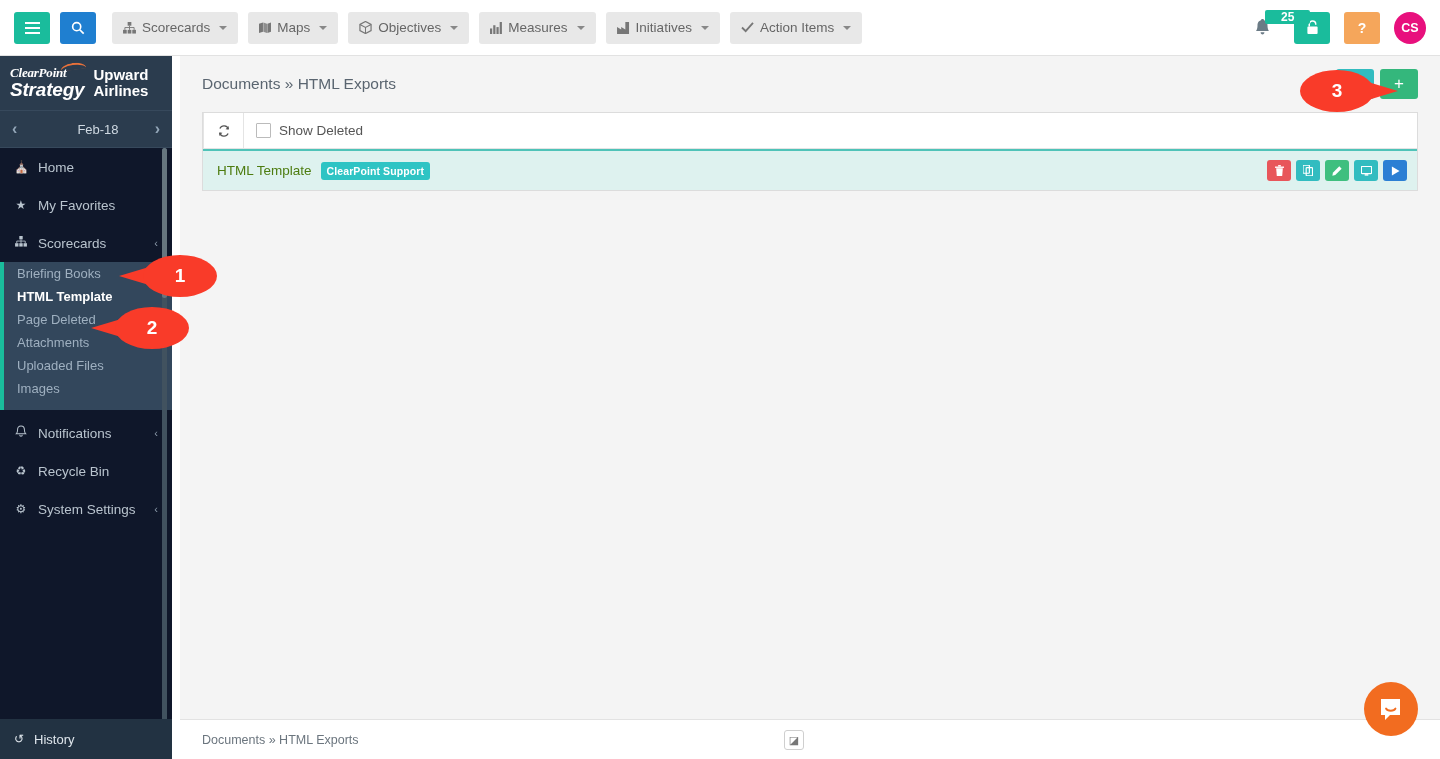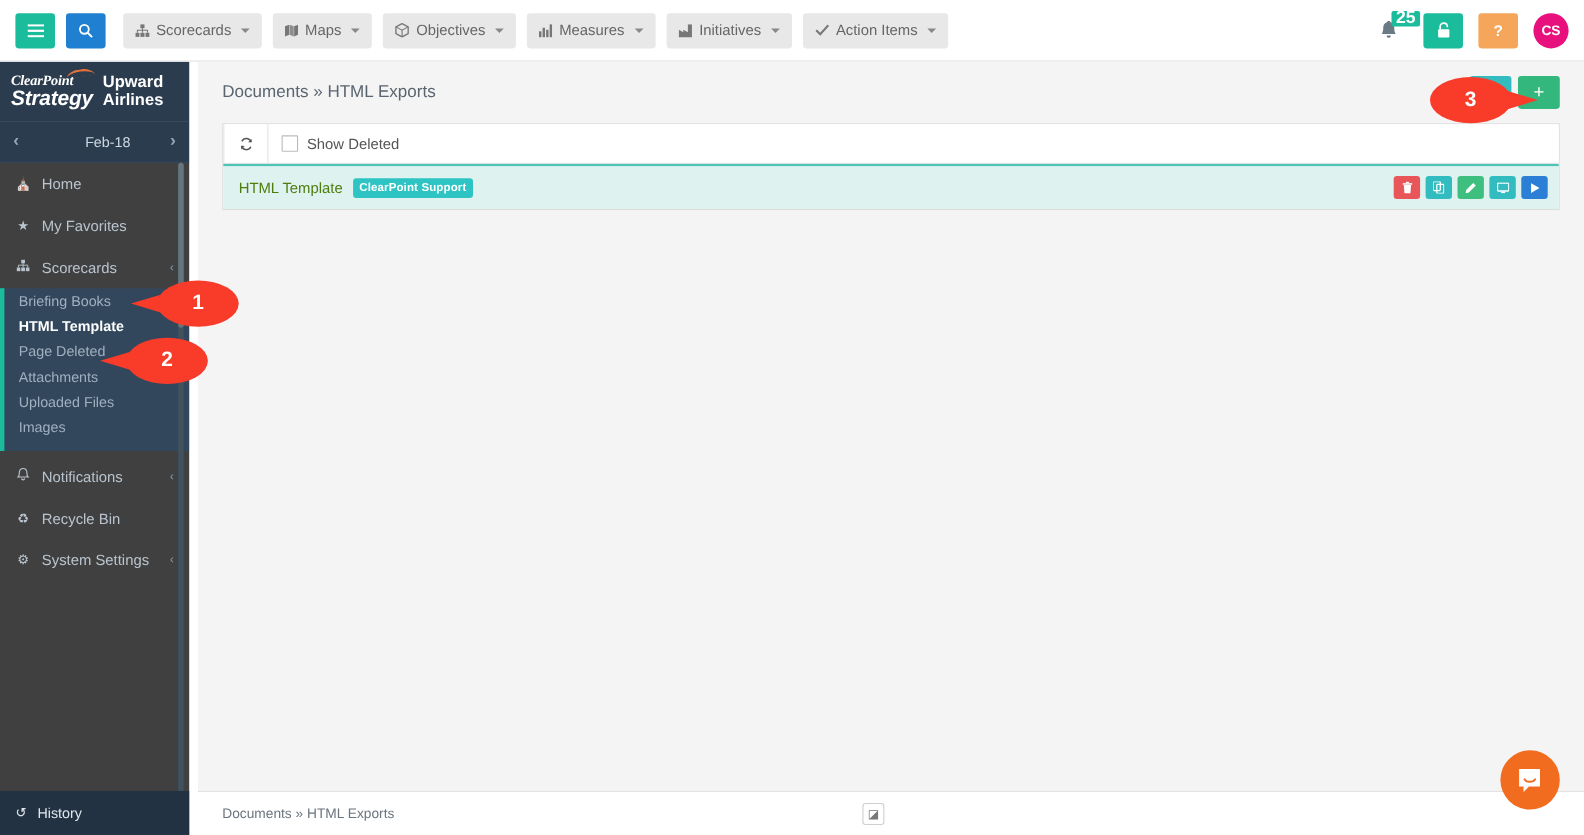--- a/index.html
+++ b/index.html
@@ -37,22 +37,22 @@
     width: 0; height: 0; margin-left: 3px;
     border-left: 4px solid transparent;
     border-right: 4px solid transparent;
     border-top: 4px solid #888;
   }
   .tb-right { margin-left: auto; display: flex; align-items: center; gap: 14px; }
   .bell-wrap { position: relative; width: 26px; height: 28px; cursor: pointer; }
   .bell-badge {
     position: absolute; top: -4px; left: 11px;
     background: #1abc9c; color: #fff;
-    font-size: 16px; font-weight: bold;
-    border-radius: 2px; padding: 1px 4px;
+    font-size: 12px; font-weight: bold;
+    border-radius: 2px; padding: 1px 16px;
     line-height: 12px;
     text-align: right;
   }
   .sq-btn {
     width: 36px; height: 32px; border-radius: 3px;
     display: flex; align-items: center; justify-content: center;
     color: #fff; font-size: 14px; cursor: pointer;
   }
   .sq-lock { background: #1abc9c; }
   .sq-help { background: #f5a65b; font-weight: bold; }
@@ -61,21 +61,21 @@
     background: #e8107d; color: #fff;
     font-size: 12.5px; font-weight: bold;
     display: flex; align-items: center; justify-content: center;
     cursor: pointer;
   }
 
   
   .sidebar {
     position: absolute; top: 56px; left: 0;
     width: 172px; height: 703px;
-    background: #404040;
+    background: #0f172a;
     color: #b9c4ce;
     font-size: 13.5px;
     overflow: hidden;
   }
   .brand {
     height: 54px; display: flex; align-items: center;
     padding: 0 10px; gap: 9px;
     background: #2b3c4e;
   }
   .brand-logo { position: relative; line-height: 1.05; }

